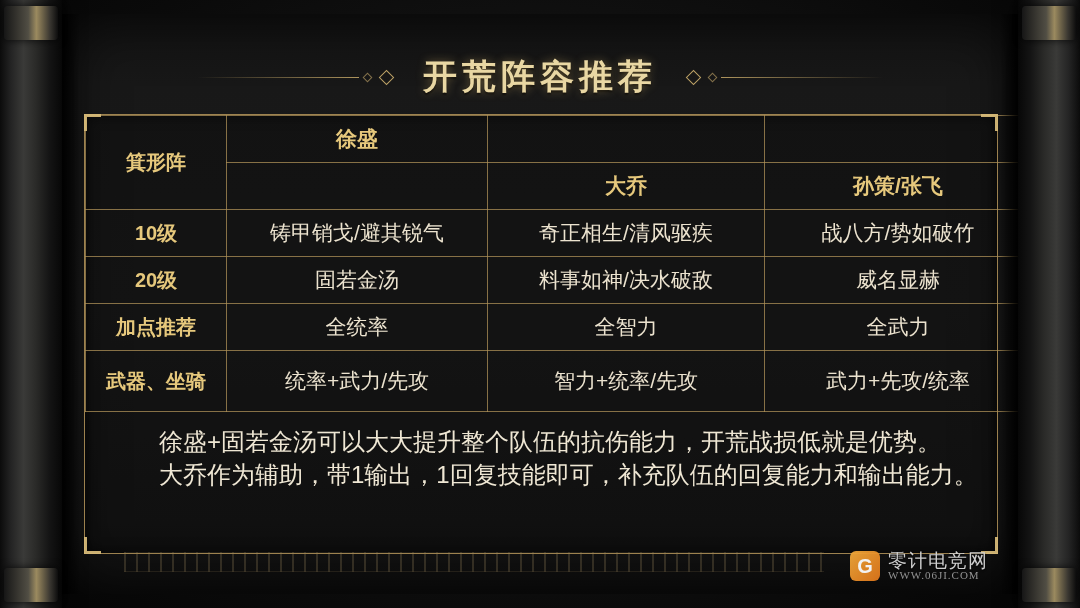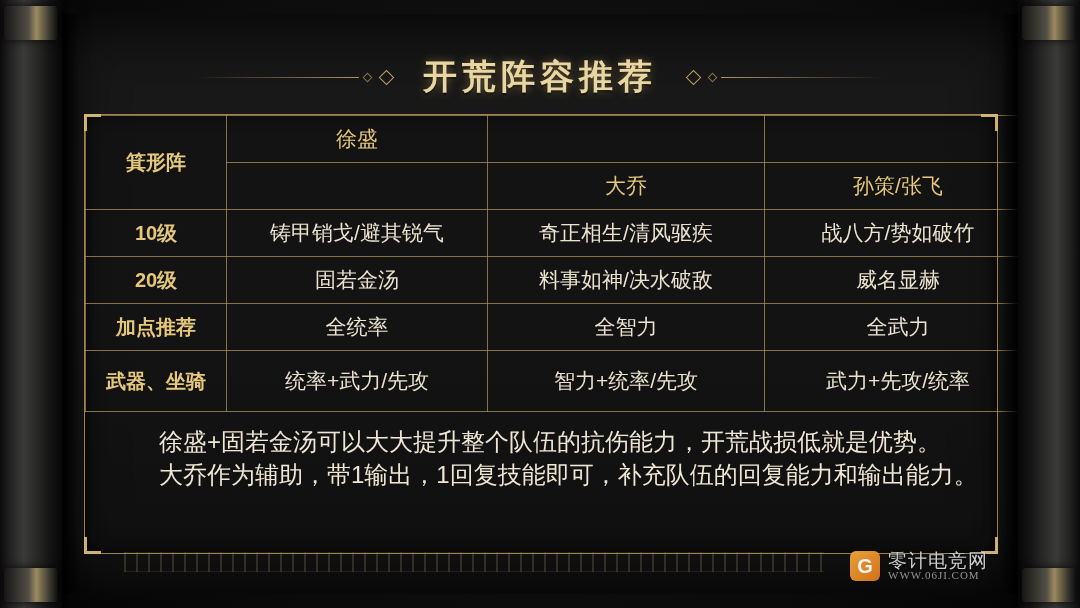--- a/index.html
+++ b/index.html
@@ -154,21 +154,21 @@
     height: 42px;
     padding: 2px 4px;
   }
   table.lineup td.head {
     color: #e6c87c;
     font-weight: bold;
     font-size: 20px;
   }
   table.lineup td.hero {
     color: #e6c87c;
-    font-weight: normal;
+    font-weight: bold;
     font-size: 21px;
     margin-left: 32px;
   }
   td.c0 { width: 132px; }
   td.c1 { width: 252px; }
   td.c2 { width: 268px; }
   td.c3 { width: 258px; }
   tr.tall td { height: 56px; }
 
   .notes {

